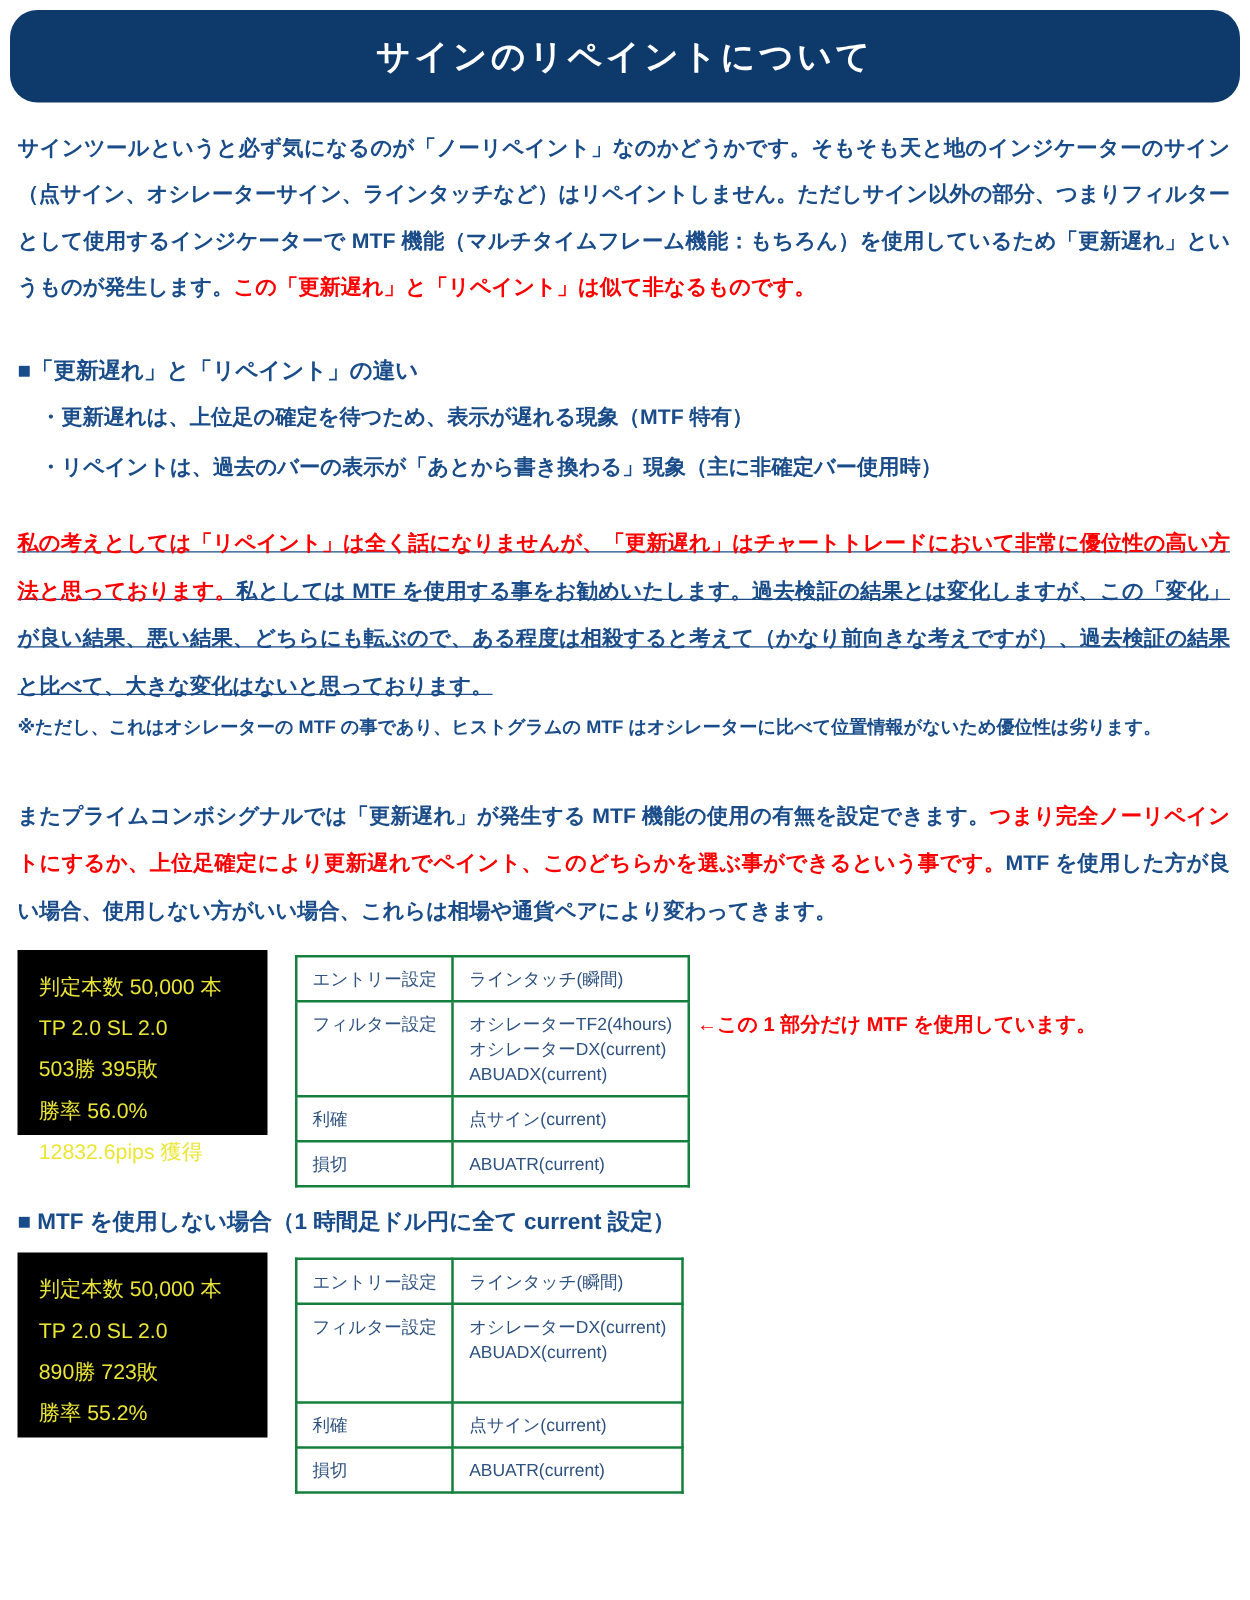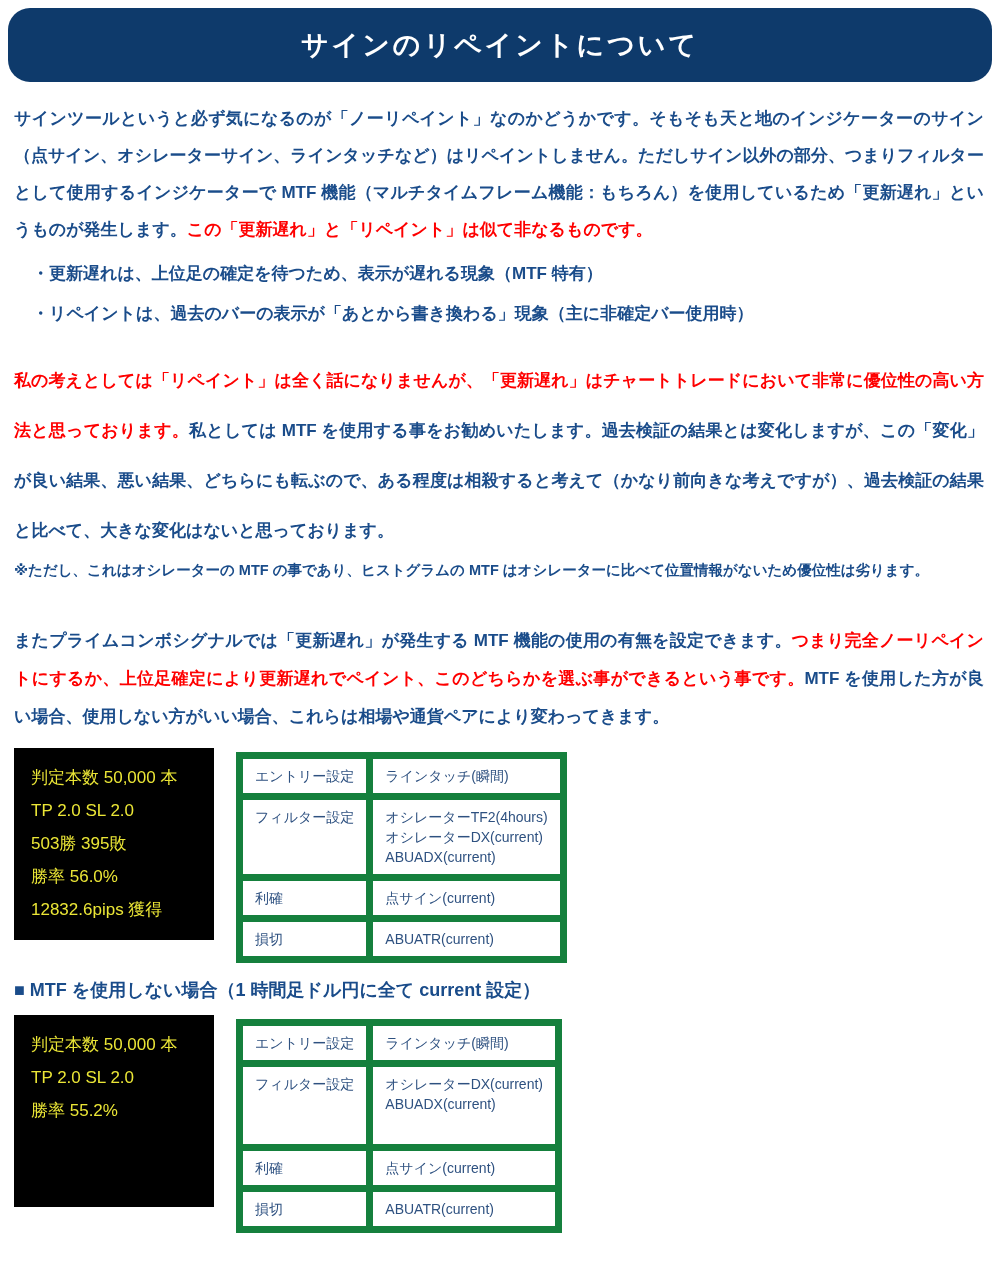--- a/index.html
+++ b/index.html
@@ -17,41 +17,41 @@
   }
   .content { padding:0 16px 0 14px; color:#1a4c8a; font-weight:bold; }
   .blue  { color:#1a4c8a; }
   .red   { color:#fe0000; }
   p { margin:0; }
   .p-body { font-size:17px; line-height:37px; text-align:justify; word-break:break-all; }
   .p-intro   { margin-top:18px; }
   .h-diff    { margin-top:36px; font-size:18px; line-height:24px; }
   .bullets   { margin-top:6px;margin-left:18px; }
   .bullet    { font-size:17px; line-height:40px; }
-  .p-opinion { margin-top:22px; line-height:50px; }
+  .p-opinion { margin-top:22px; line-height:38px;text-decoration:underline; }
   .p-note    { margin-top:2px; font-size:14.5px; line-height:24px; }
   .p-prime   { margin-top:40px; line-height:38px; }
   .p-closing { margin-top:36px; font-size:17px; line-height:30px; }
   .h-case    { margin-top:8px; font-size:18px; line-height:26px; }
   .h-case-b  { margin-top:14px; }
   .case-block { margin-top:12px; display:flex; align-items:flex-start; }
   .stats-box {
-    box-sizing:border-box; width:200px; height:192px; background:#000000;
+    box-sizing:border-box; width:200px; height:148px; background:#000000;
     padding:13px 10px 0 17px; flex:0 0 auto;
   }
   .stats-line {
     color:#ebe636; font-size:17px; line-height:33px; font-weight:normal;
     white-space:nowrap;
   }
   .settings-table {
     border-collapse:collapse; margin-left:22px; margin-top:4px; background:#ffffff;
     flex:0 0 auto;
   }
   .settings-table td {
-    border:7px solid #15803d; padding:7px 12px; font-size:14px; line-height:20px;
+    border:2px solid #15803d; padding:7px 12px; font-size:14px; line-height:20px;
     color:#2e5180; font-weight:normal; vertical-align:top; white-space:nowrap;
     text-align:left;
   }
   .label-cell { min-width:96px; padding-right:26px; }
   .value-cell { min-width:152px; }
   .tall-row td { padding-bottom:30px; }
   .annotation {
     margin:50px 0 0 6px; color:#fe0000; font-weight:bold; font-size:16px;
     white-space:nowrap; flex:0 0 auto;
   }
@@ -62,20 +62,21 @@
 <div class="page">
 
   <div class="titlebar">
     <div class="title">サインのリペイントについて</div>
   </div>
 
   <div class="content">
 
     <p class="p-body p-intro"><span class="blue">サインツールというと必ず気になるのが「ノーリペイント」なのかどうかです。そもそも天と地のインジケーターのサイン（点サイン、オシレーターサイン、ラインタッチなど）はリペイントしません。ただしサイン以外の部分、つまりフィルターとして使用するインジケーターで MTF 機能（マルチタイムフレーム機能：もちろん）を使用しているため「更新遅れ」というものが発生します。</span><span class="red">この「更新遅れ」と「リペイント」は似て非なるものです。</span></p>
 
+    <p class="h-diff">■「更新遅れ」と「リペイント」の違い</p>
     <div class="bullets">
       <p class="bullet">・更新遅れは、上位足の確定を待つため、表示が遅れる現象（MTF 特有）</p>
       <p class="bullet">・リペイントは、過去のバーの表示が「あとから書き換わる」現象（主に非確定バー使用時）</p>
     </div>
 
     <p class="p-body p-opinion"><span class="red">私の考えとしては「リペイント」は全く話になりませんが、「更新遅れ」はチャートトレードにおいて非常に優位性の高い方法と思っております。</span><span class="blue">私としては MTF を使用する事をお勧めいたします。過去検証の結果とは変化しますが、この「変化」が良い結果、悪い結果、どちらにも転ぶので、ある程度は相殺すると考えて（かなり前向きな考えですが）、過去検証の結果と比べて、大きな変化はないと思っております。</span></p>
     <p class="p-note">※ただし、これはオシレーターの MTF の事であり、ヒストグラムの MTF はオシレーターに比べて位置情報がないため優位性は劣ります。</p>
 
     <p class="p-body p-prime"><span class="blue">またプライムコンボシグナルでは「更新遅れ」が発生する MTF 機能の使用の有無を設定できます。</span><span class="red">つまり完全ノーリペイントにするか、上位足確定により更新遅れでペイント、このどちらかを選ぶ事ができるという事です。</span><span class="blue">MTF を使用した方が良い場合、使用しない方がいい場合、これらは相場や通貨ペアにより変わってきます。</span></p>
 
@@ -106,28 +107,30 @@
           <tr>
             <td class="label-cell">利確</td>
             <td class="value-cell">点サイン(current)</td>
           </tr>
           <tr>
             <td class="label-cell">損切</td>
             <td class="value-cell">ABUATR(current)</td>
           </tr>
         </tbody>
       </table>
+      <div class="annotation">←この 1 部分だけ MTF を使用しています。</div>
     </div>
 
     <p class="h-case h-case-b">■ MTF を使用しない場合（1 時間足ドル円に全て current 設定）</p>
 
     <div class="case-block">
       <div class="stats-box">
         <div class="stats-line">判定本数 50,000 本</div>
         <div class="stats-line">TP 2.0 SL 2.0</div>
+        <div class="stats-line">890勝 723敗</div>
         <div class="stats-line">勝率 55.2%</div>
       </div>
       <table class="settings-table">
         <tbody>
           <tr>
             <td class="label-cell">エントリー設定</td>
             <td class="value-cell">ラインタッチ(瞬間)</td>
           </tr>
           <tr class="tall-row">
             <td class="label-cell">フィルター設定</td>

